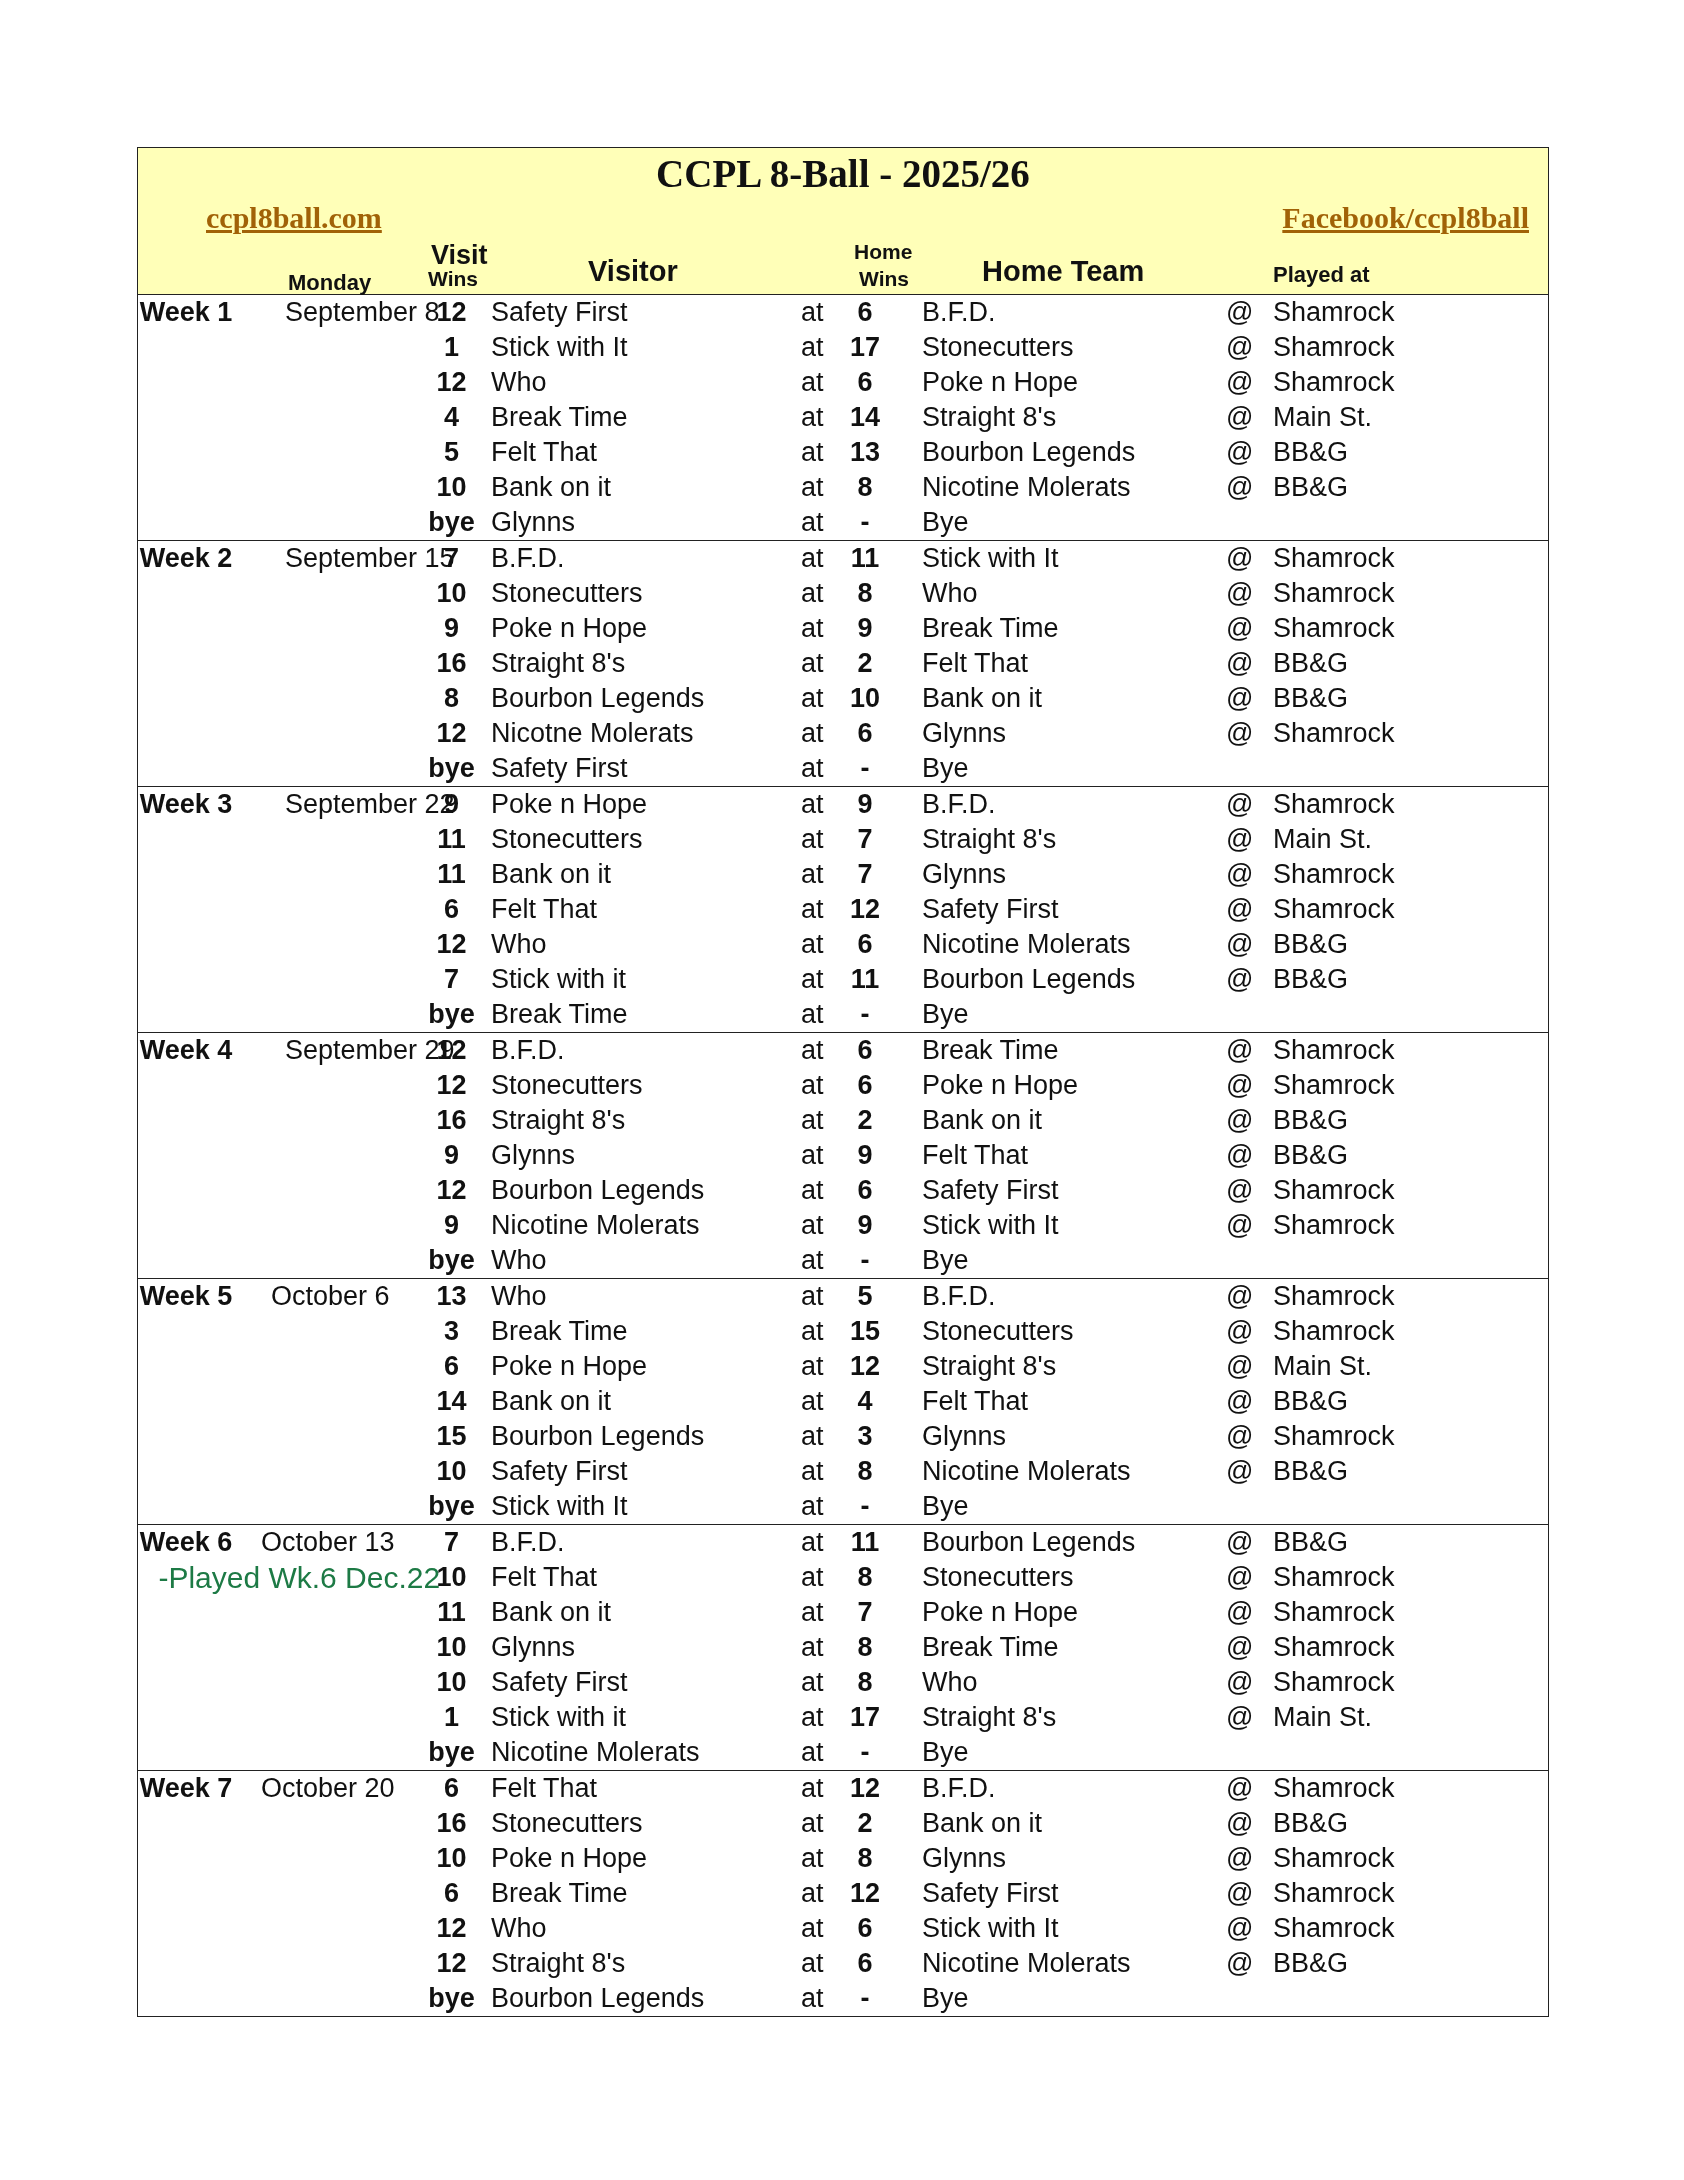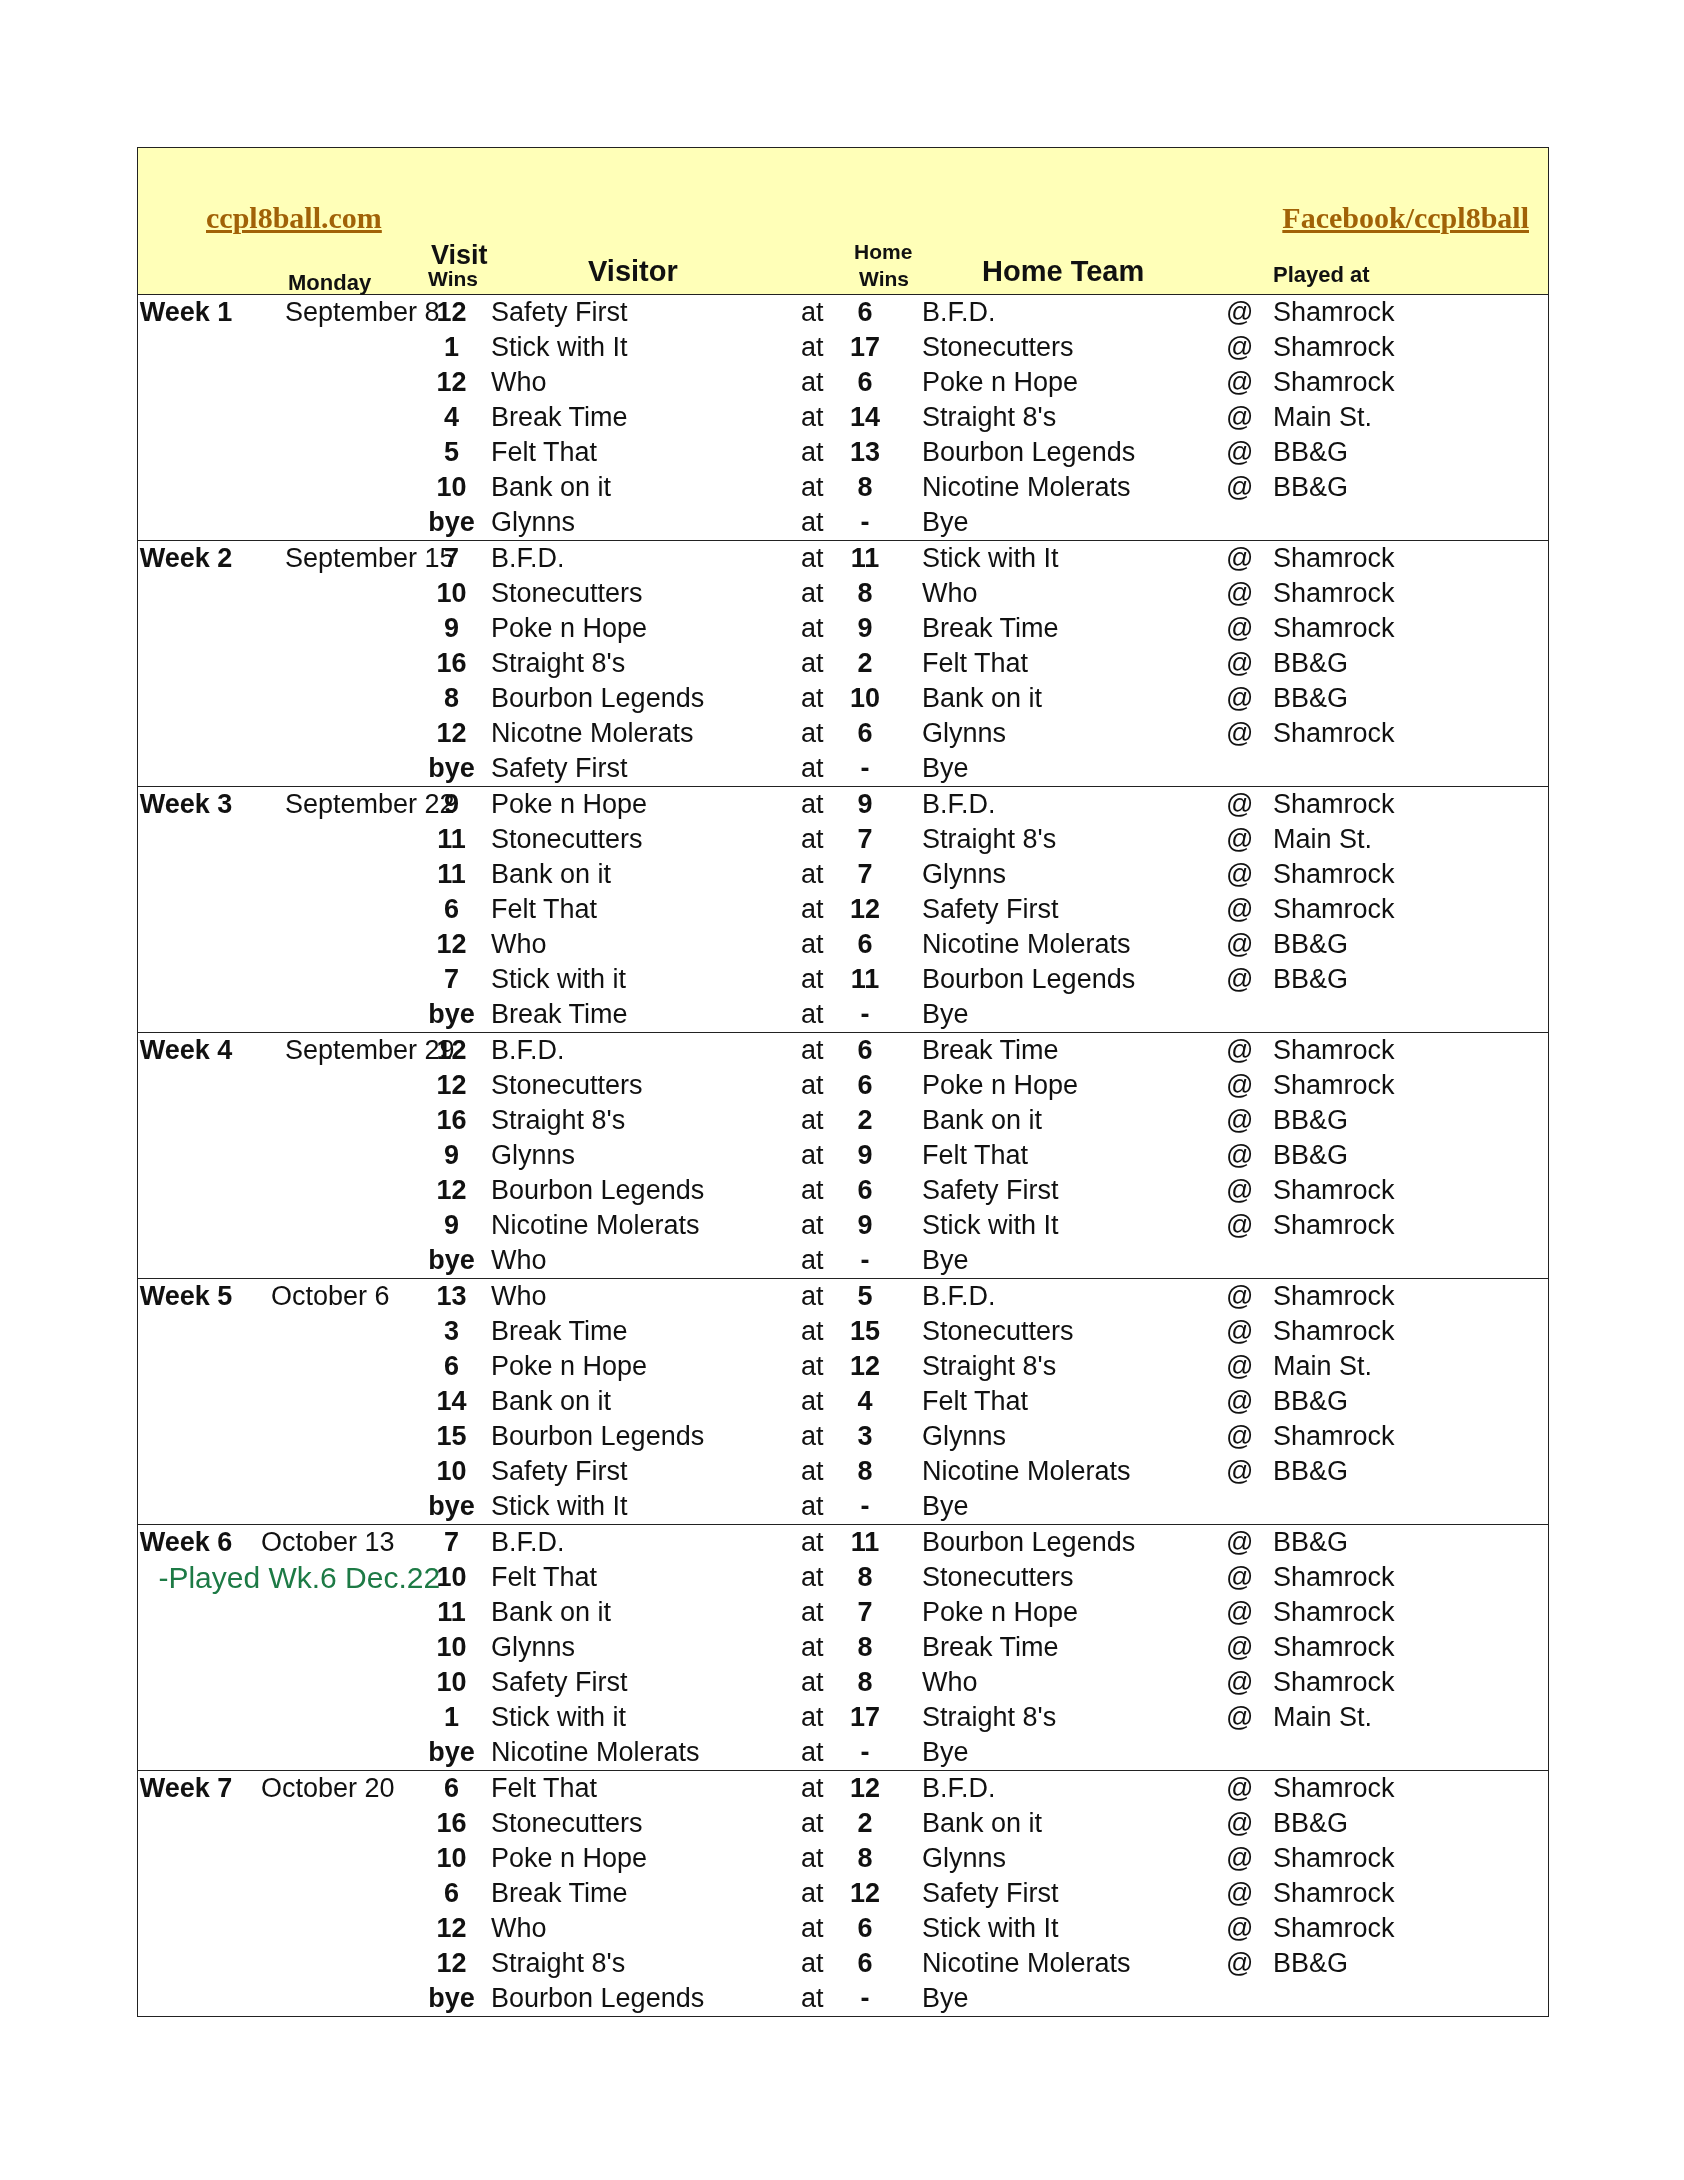--- a/index.html
+++ b/index.html
@@ -35,20 +35,21 @@
   .hw { left: 704px; width: 46px; text-align: center; font-weight: bold; }
   .ht { left: 784px; }
   .atsym { left: 1088px; }
   .venue { left: 1135px; }
 </style>
 </head>
 <body>
 
 <div class="sheet">
   <div class="hdr">
+    <div class="title1">CCPL 8-Ball - 2025/26</div>
     <a class="link left">ccpl8ball.com</a>
     <a class="link right">Facebook/ccpl8ball</a>
     <div class="colh ch-monday">Monday</div>
     <div class="colh ch-vw1">Visit</div>
     <div class="colh ch-vw2">Wins</div>
     <div class="colh ch-visitor">Visitor</div>
     <div class="colh ch-hw1">Home</div>
     <div class="colh ch-hw2">Wins</div>
     <div class="colh ch-home">Home Team</div>
     <div class="colh ch-played">Played at</div>

